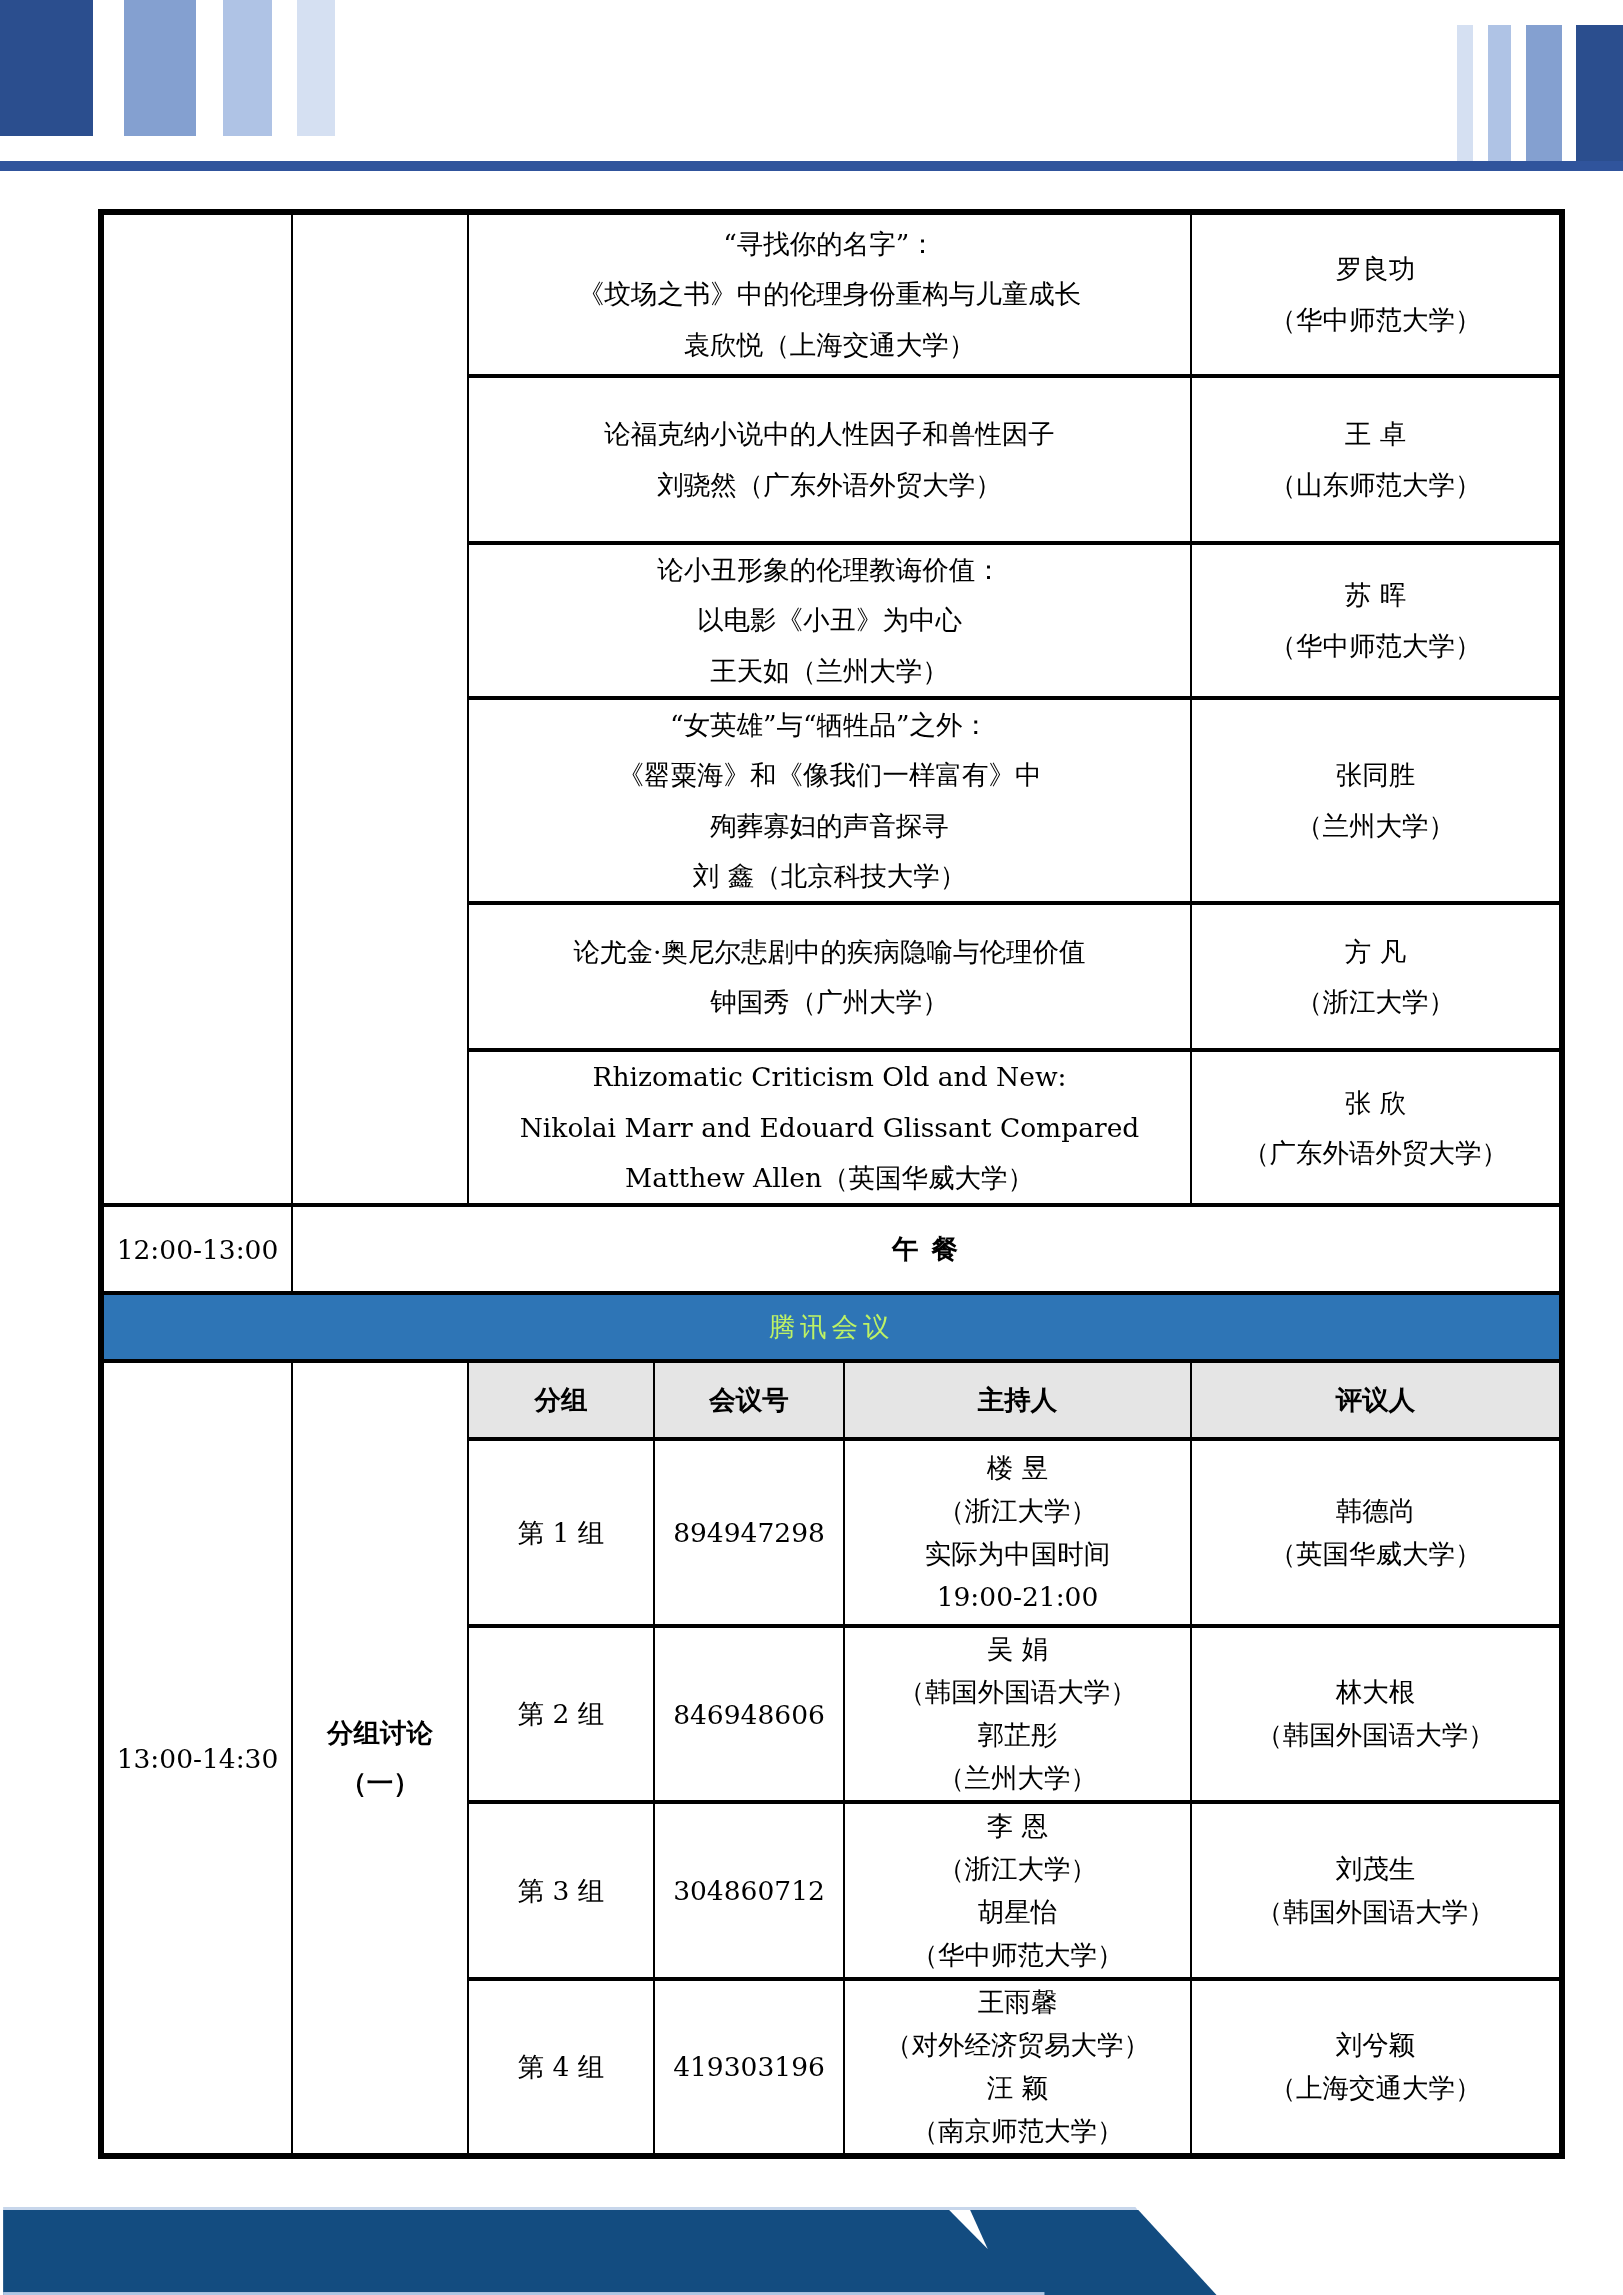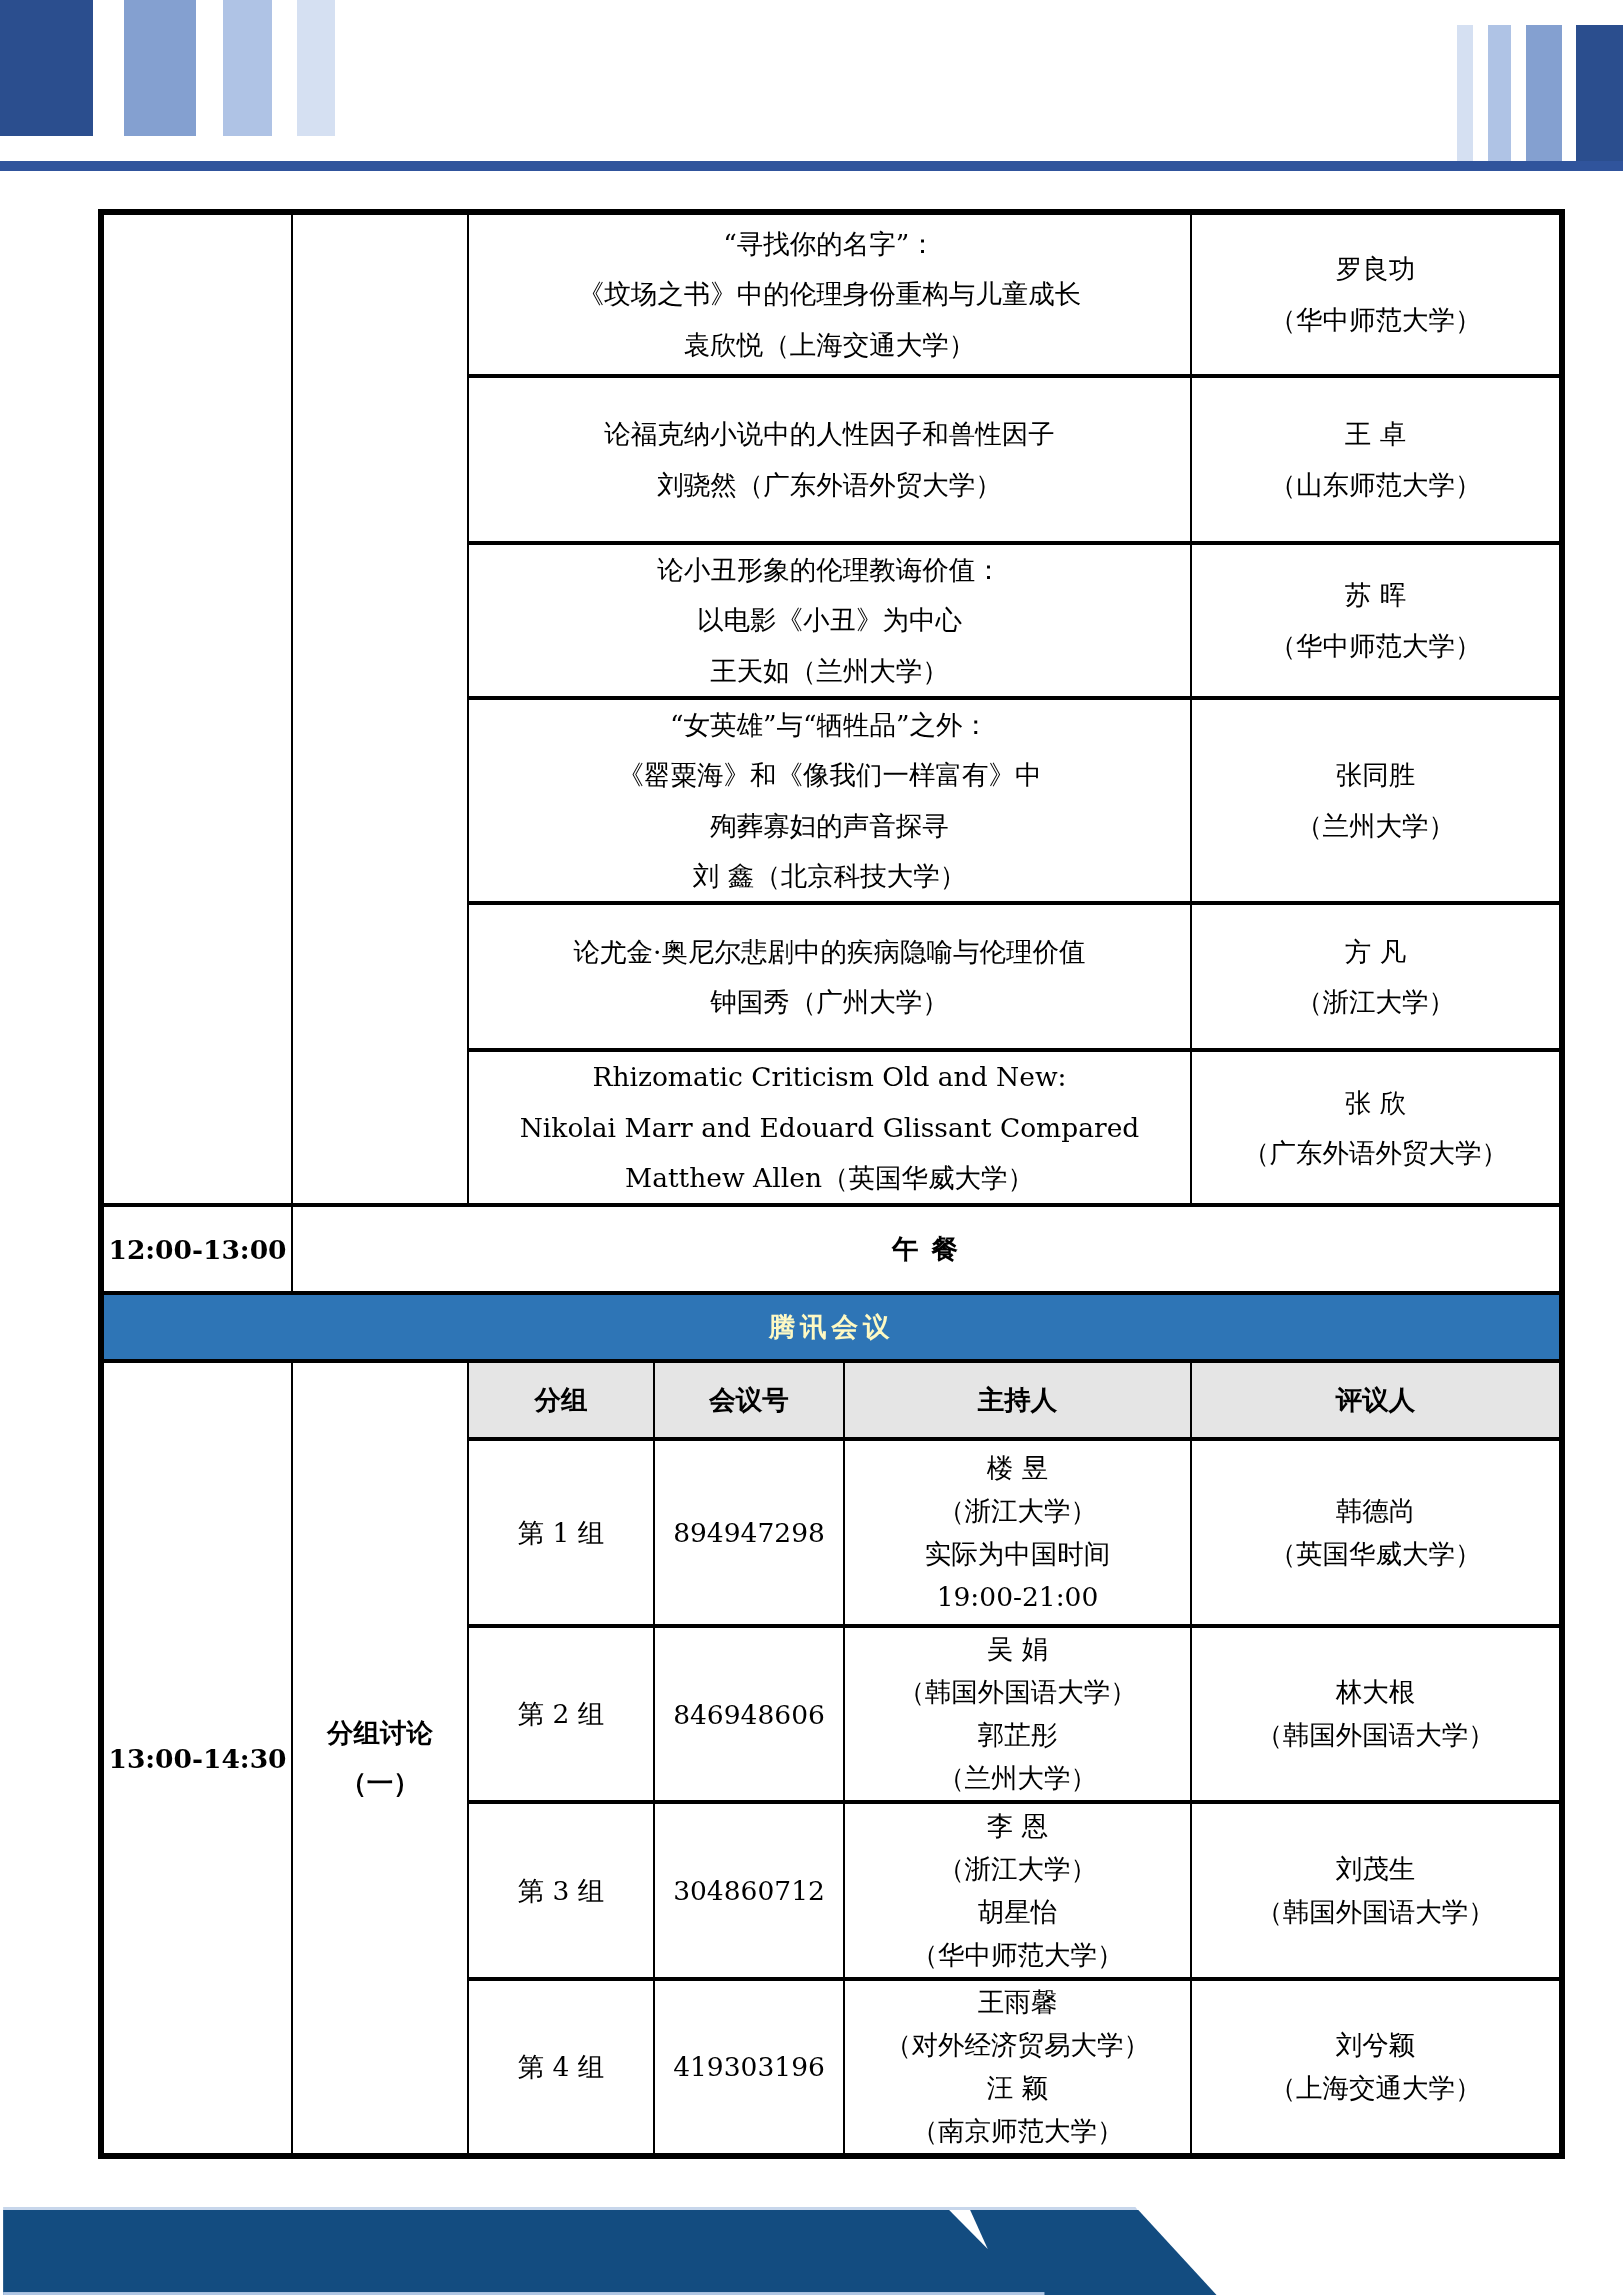--- a/index.html
+++ b/index.html
@@ -39,25 +39,25 @@
   table.sched td{
     border-top:4.9px solid #000;border-bottom:4.9px solid #000;
     border-left:2.9px solid #000;border-right:2.9px solid #000;
     text-align:center;vertical-align:middle;
     font-size:26.5px;
     padding:0;
     overflow:hidden;
   }
   .lines{white-space:pre-line;line-height:1.9;}
   .glines{white-space:pre-line;line-height:1.62;}
-  td.time-cell{font-weight:700;font-size:25.5px;}
+  td.time-cell{font-weight:400;font-size:25.5px;}
   td.lunch-cell{font-weight:700;font-size:29.4px;letter-spacing:2px;}
   td.banner-cell{
-    background:#2E75B6;color:#fef9c3;
-    font-weight:700;font-size:31px;letter-spacing:4.9px;
+    background:#2E75B6;color:#bef264;
+    font-weight:400;font-size:31px;letter-spacing:4.9px;
   }
   td.head-cell{background:#e5e5e5;font-weight:700;font-size:27.5px;}
   td.session-cell{font-weight:700;}
   td.num-cell{font-size:25.5px;}
   td.group-cell{font-size:25.5px;}
 
   
   .footer-svg{position:absolute;left:0;top:2207px;width:1623px;height:88px;display:block;}
 </style>
 </head>

